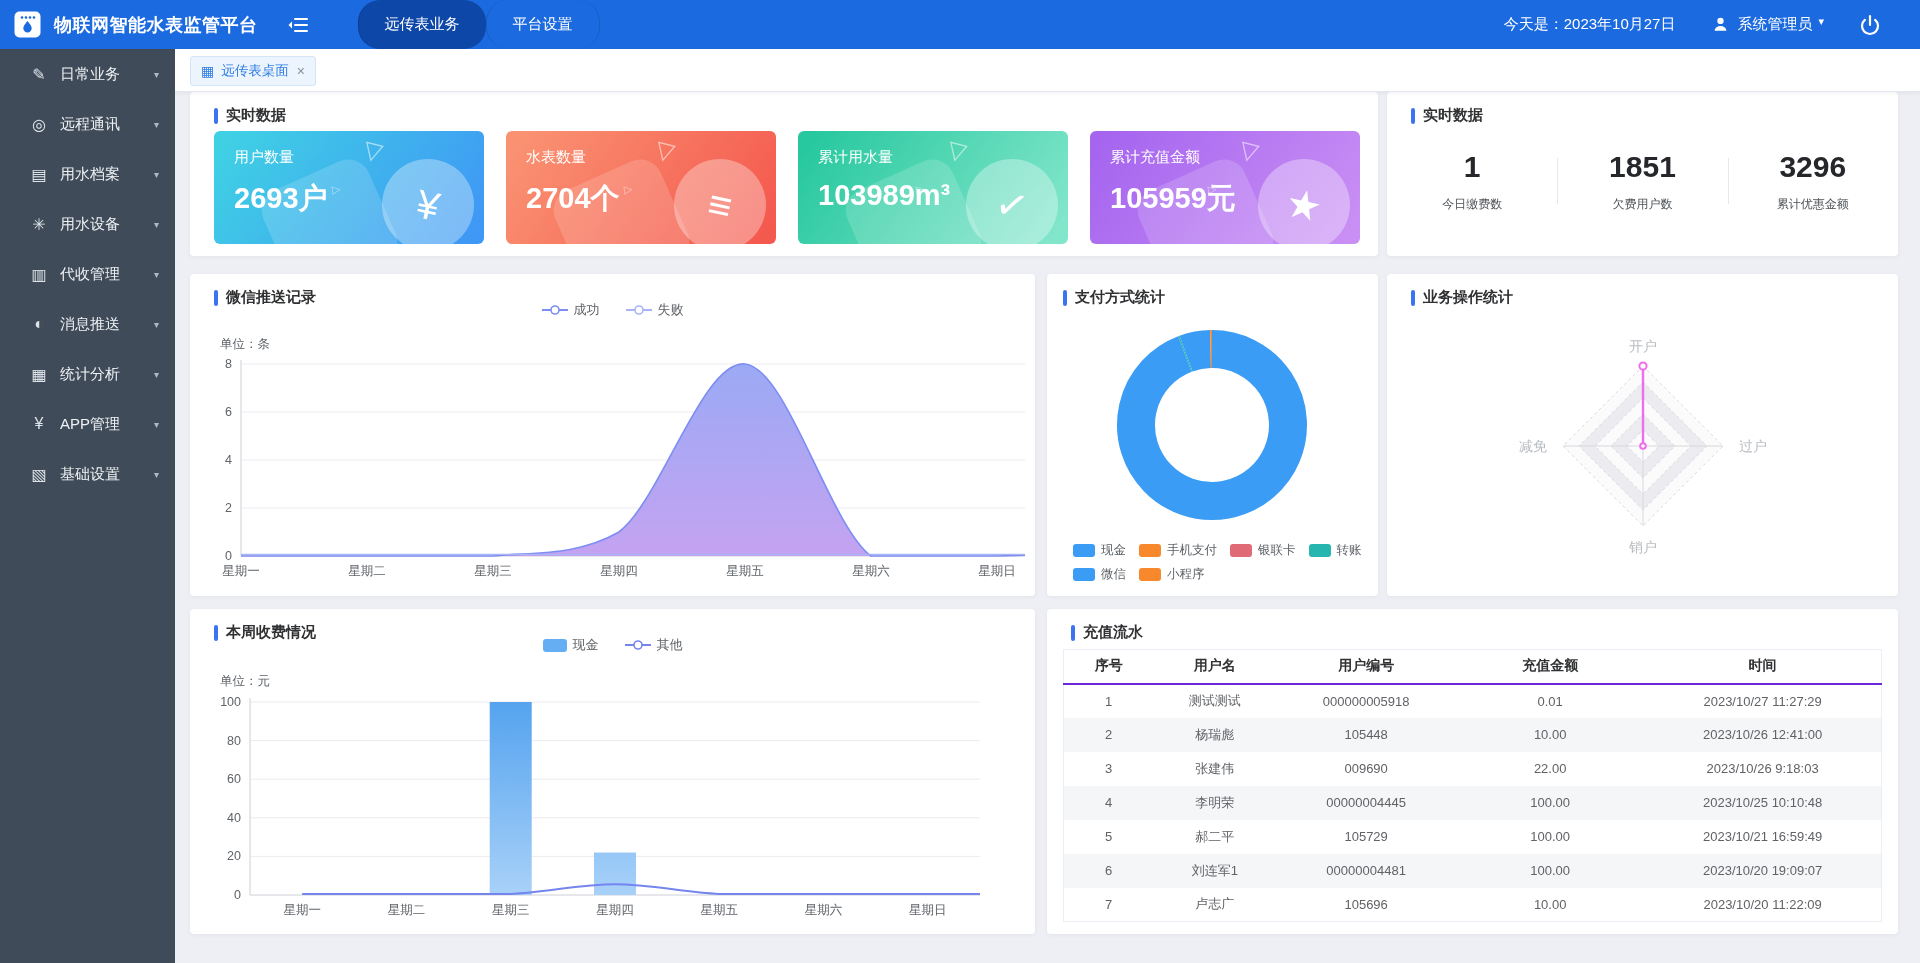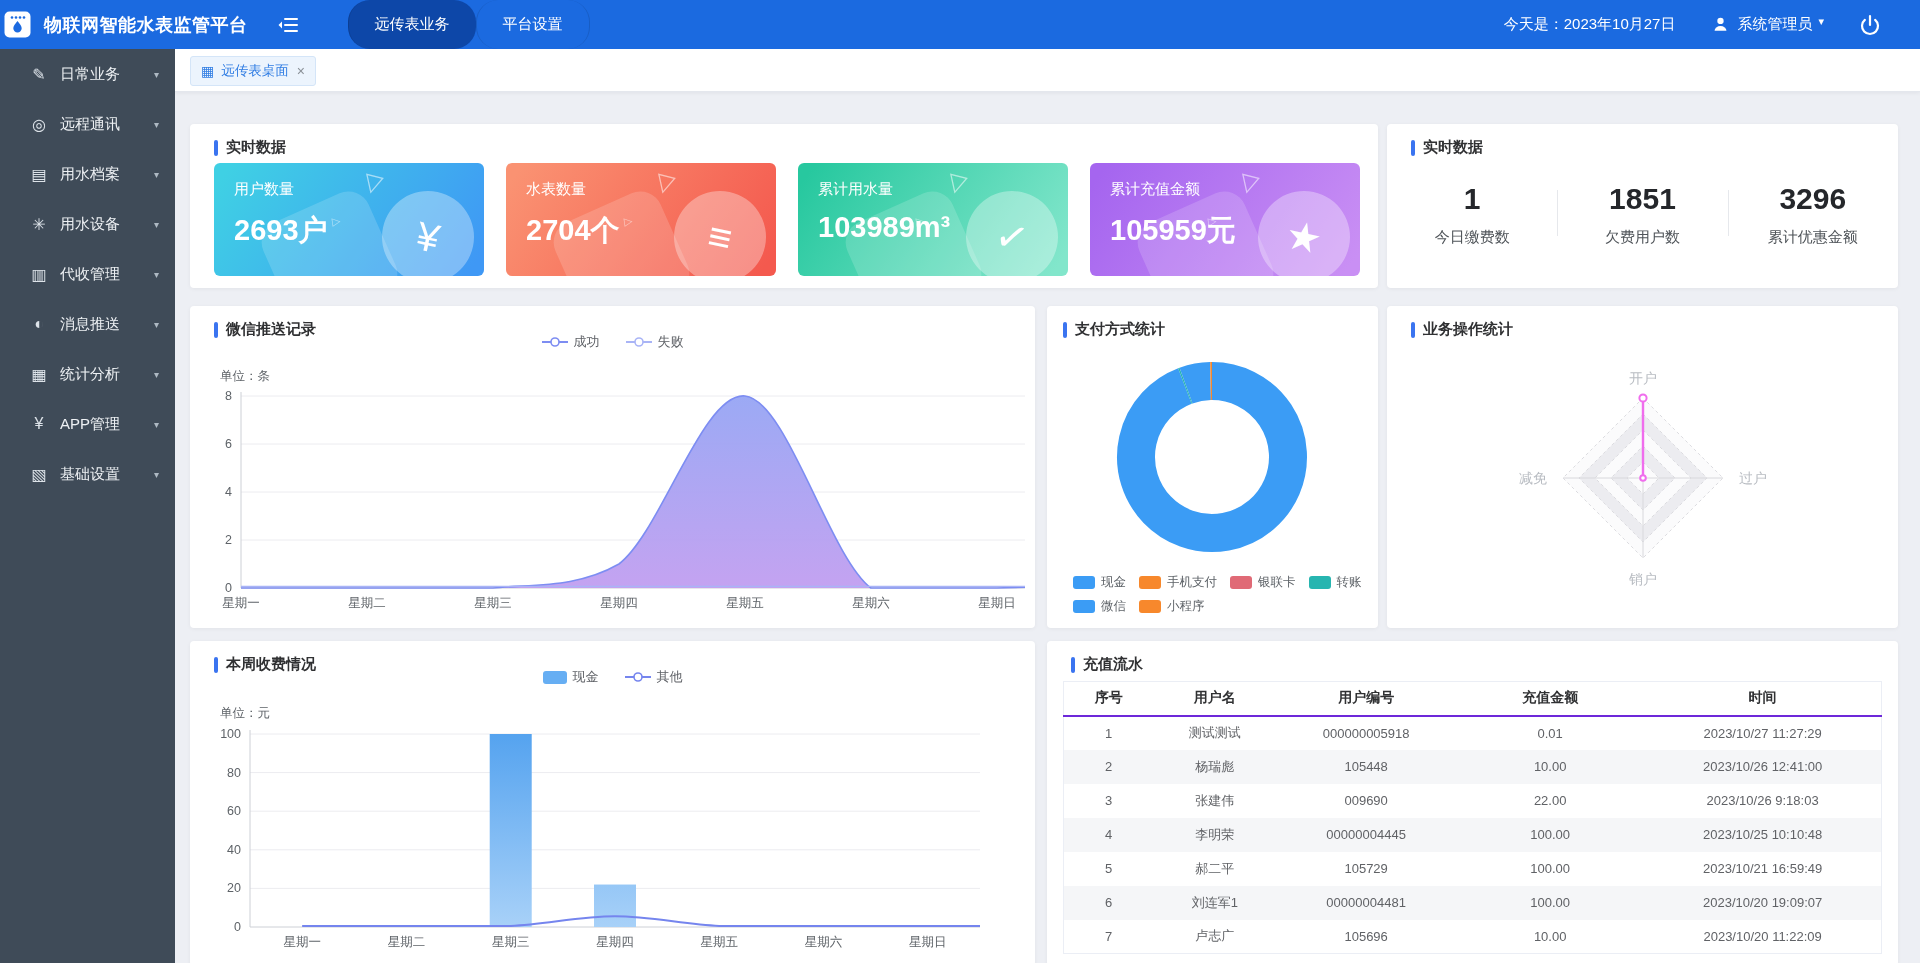--- a/index.html
+++ b/index.html
@@ -2,21 +2,21 @@
 <html><head>
 <meta charset="utf-8">
 <style>
   * { margin:0; padding:0; box-sizing:border-box; }
   html,body { width:1920px; height:963px; overflow:hidden;
     font-family:"Liberation Sans","DejaVu Sans",sans-serif; background:#edeff4; }
 
   
   .topbar { position:absolute; left:0; top:0; width:1920px; height:49px;
     background:#1b6ae0; display:flex; align-items:stretch; color:#fff; z-index:30; }
-  .logo-wrap { display:flex; align-items:center; padding-left:4px; }
+  .logo-wrap { display:flex; align-items:center; padding-left:14px; }
   .app-title { font-size:18px; font-weight:bold; margin-left:13px; letter-spacing:.5px; }
   .collapse-btn { display:flex; align-items:center; margin-left:28px; cursor:pointer; }
   .topnav { display:flex; margin-left:48px; }
   .topnav-tab { display:flex; align-items:center; padding:0 26px; font-size:15px; cursor:pointer;
     border-left:1px solid rgba(0,0,0,.12);border-radius:22px; }
   .topnav-tab:last-child { border-right:1px solid rgba(0,0,0,.12); }
   .topnav-tab.active { background:#0d47a8; }
   .topbar-right { margin-left:auto; display:flex; align-items:center; padding-right:38px; }
   .today-text { font-size:15px; }
   .user-chip { display:flex; align-items:flex-start; margin-left:36px; cursor:pointer; font-size:15px; }
@@ -34,21 +34,21 @@
   
   .tabstrip { position:absolute; left:175px; top:49px; width:1745px; height:43px; background:#fff;
     border-bottom:1px solid #e4e7ed; box-shadow:0 1px 4px rgba(0,21,41,.06); z-index:10; }
   .doc-tab { position:absolute; left:15px; top:7px; height:30px; padding:0 10px; display:flex;
     align-items:center; background:#ecf4fd; border:1px solid #d4e5f8; border-radius:3px; cursor:pointer; }
   .doc-tab .grid-ico { color:#2f7ce3; font-size:14px; }
   .doc-tab .tab-label { color:#2f7ce3; font-size:13.5px; margin:0 8px 0 7px; }
   .doc-tab .tab-close { color:#8a9097; font-size:14px; cursor:pointer; line-height:1; }
 
   
-  .content { position:absolute; left:175px; top:108px; width:1745px; height:717px; }
+  .content { position:absolute; left:175px; top:76px; width:1745px; height:717px; }
   .panel { position:absolute; background:#fff; border-radius:4px; box-shadow:0 1px 4px rgba(0,0,0,.05); }
   .p-rt-left  { left:15px;  top:16px;  width:1188px; height:164px; }
   .p-rt-right { left:1212px;top:16px;  width:511px;  height:164px; }
   .p-wechat   { left:15px;  top:198px; width:845px;  height:322px; }
   .p-payment  { left:872px; top:198px; width:331px;  height:322px; }
   .p-radar    { left:1212px;top:198px; width:511px;  height:322px; }
   .p-weekly   { left:15px;  top:533px; width:845px;  height:325px; }
   .p-recharge { left:872px; top:533px; width:851px;  height:325px; }
 
   .panel-title { position:absolute; left:24px; top:14px; display:flex; align-items:center; }
@@ -68,21 +68,21 @@
     font-size:40px; color:#fff; transform:rotate(12deg); }
   .sc-tri1 { position:absolute; left:150px; top:6px; font-size:24px; color:rgba(255,255,255,.55);
     transform:rotate(14deg); }
   .sc-tri2 { position:absolute; left:118px; top:52px; font-size:11px; color:rgba(255,255,255,.5);
     transform:rotate(-8deg); }
 
   
   .rt-stats { position:absolute; left:0; top:58px; width:511px; display:flex; }
   .rt-cell { width:33.33%; text-align:center; position:relative; }
   .rt-num { font-size:30px; color:#25272b; font-weight:600; }
-  .rt-lbl { font-size:15px; color:#4e5358; margin-top:12px; }
+  .rt-lbl { font-size:12px; color:#4e5358; margin-top:12px; }
   .rt-cell + .rt-cell::before { content:""; position:absolute; left:0; top:8px; width:1px; height:46px;
     background:#e6e8ec; }
 
   
   .chart-svg { position:absolute; left:0; top:0; pointer-events:none; }
   .legend-row { position:absolute; left:0; top:27px; width:100%; display:flex; justify-content:center;
     gap:26px; align-items:center; z-index:4; }
   .legend-item { display:flex; align-items:center; gap:6px; cursor:pointer; }
   .legend-item span { font-size:13px; color:#5e6166; }
   .unit-label { position:absolute; left:30px; top:62px; font-size:12.5px; color:#5e6368; }

